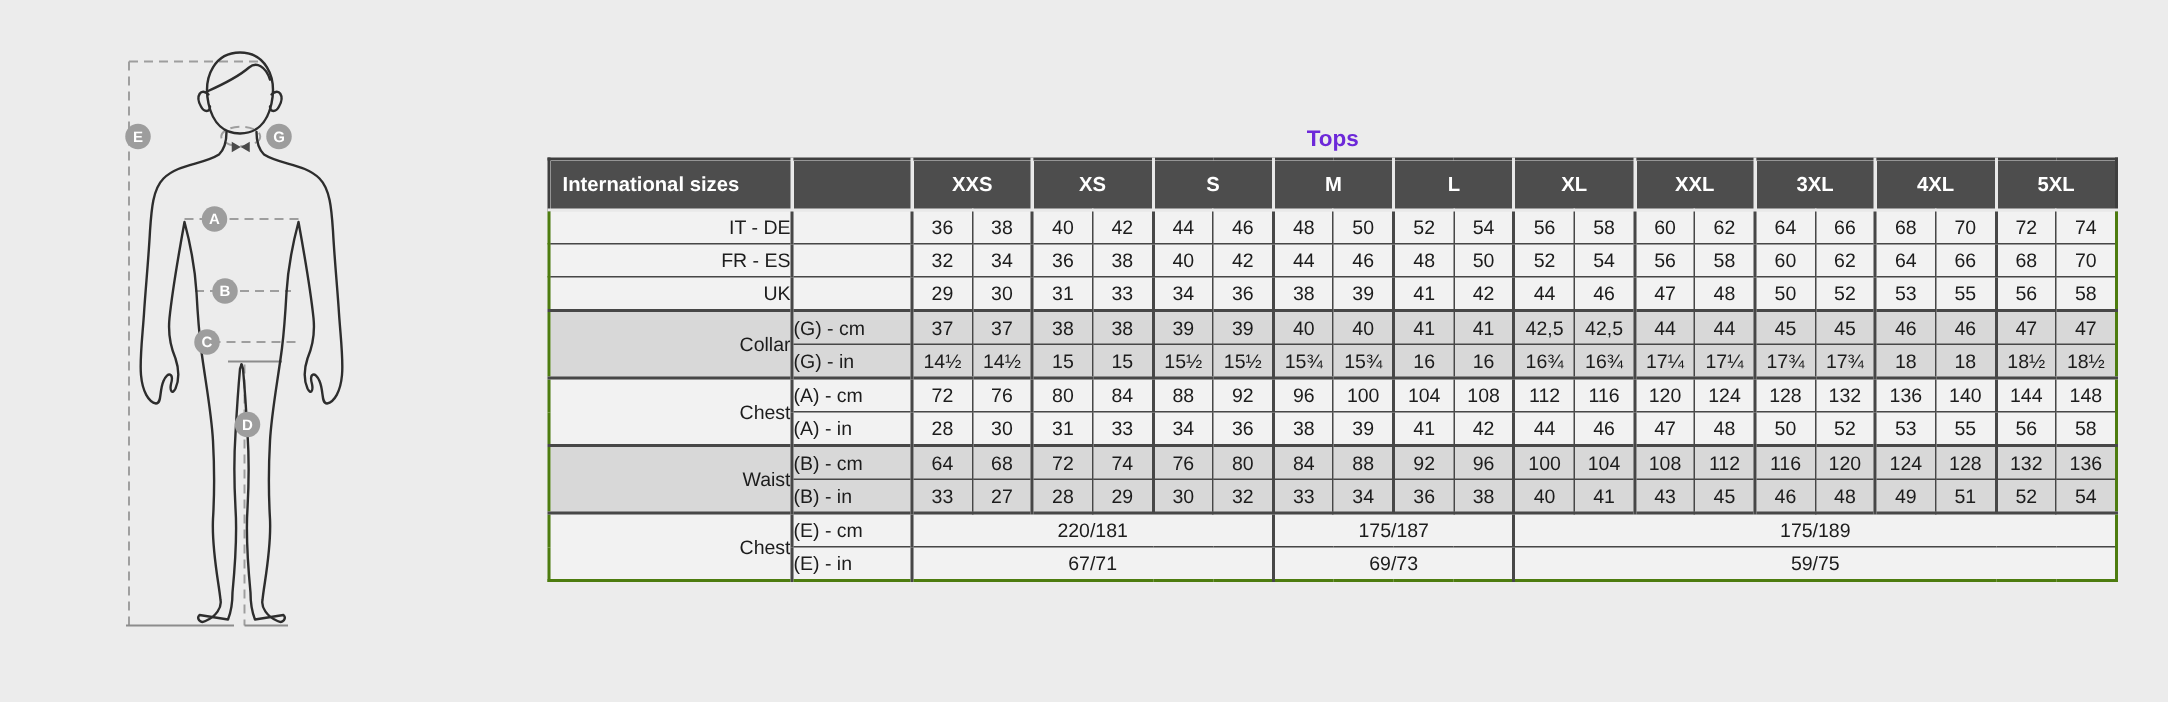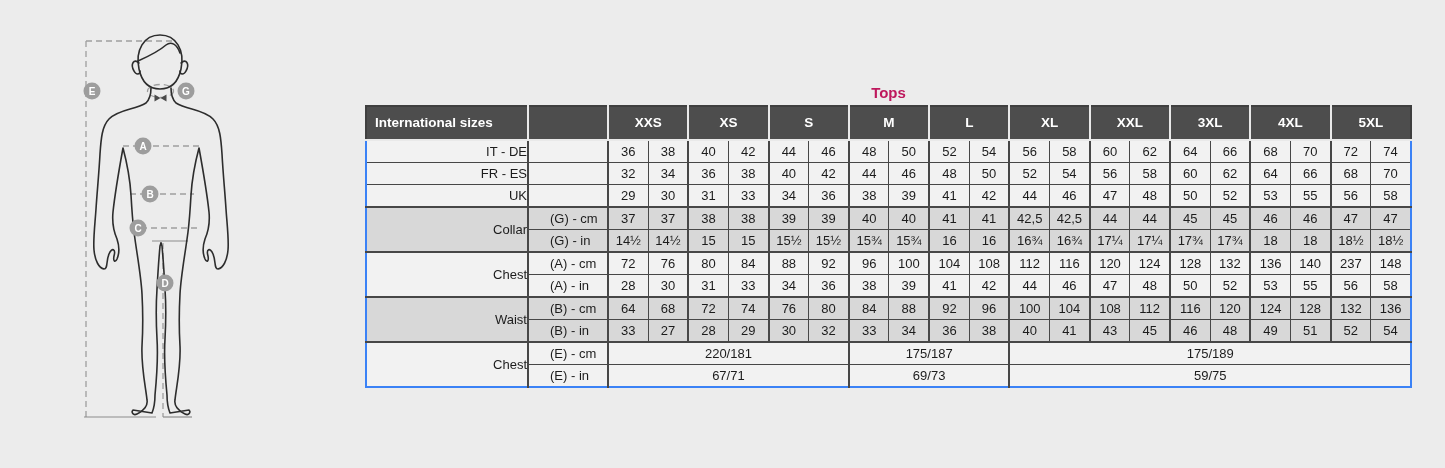--- a/index.html
+++ b/index.html
@@ -6,27 +6,27 @@
   body {
     width:1445px; height:468px;
     background:#ececec;
     font-family:"Liberation Sans", sans-serif;
     position:relative;
     overflow:hidden;
   }
   .diagram { position:absolute; left:0; top:0; }
   .table-wrap { position:absolute; left:365px; top:84px; width:1047px; }
   .chart-title {
-    text-align:center; font-weight:bold; font-size:15px; color:#be185d;
+    text-align:center; font-weight:bold; font-size:15px; color:#6d28d9;
     margin:0 0 3px 0; line-height:18px;
   }
   table.size-table {
     border-collapse:collapse; table-layout:fixed;
     width:1047px;
-    border:2px solid #3b82f6;
+    border:2px solid #4d7c0f;
   }
   col.c-label { width:162px; }
   col.c-sub   { width:80px;  }
   .size-table th, .size-table td {
     border:1px solid #474747;
     font-size:13px; color:#1c1c1c;
     text-align:center; padding:0;
     height:21px; line-height:21px;
     white-space:nowrap; overflow:hidden;
   }
@@ -38,21 +38,21 @@
     border-top:2px solid #3f3f3f;
   }
   .size-table thead th.corner {
     text-align:left; padding-left:8px;
     border-left:2px solid #3f3f3f;
   }
   .size-table thead th.last { border-right:2px solid #3f3f3f;text-align:center; }
   tr.light td { background:#f2f2f2; }
   tr.gray  td { background:#d8d8d8; }
   td.label { text-align:right; padding-left:9px; }
-  td.sub   { text-align:left; padding-left:21px; border-left-width:2px; }
+  td.sub   { text-align:left; padding-left:0; border-left-width:2px; }
   td.g     { border-left-width:2px; }
   tr.block-start td { border-top-width:2px; }
 </style>
 </head>
 <body>
 
 <svg class="diagram" width="330" height="468" viewBox="0 0 330 468">
 
   <g stroke="#9e9e9e" stroke-width="1.3" fill="none" stroke-dasharray="6 4">
     <line x1="86" y1="41" x2="86" y2="417"></line>
@@ -335,21 +335,21 @@
           <td class="g">104</td>
           <td>108</td>
           <td class="g">112</td>
           <td>116</td>
           <td class="g">120</td>
           <td>124</td>
           <td class="g">128</td>
           <td>132</td>
           <td class="g">136</td>
           <td>140</td>
-          <td class="g">237</td>
+          <td class="g">144</td>
           <td>148</td>
         </tr>
         <tr class="light">
           <td class="sub">(A) - in</td>
           <td class="g">28</td>
           <td>30</td>
           <td class="g">31</td>
           <td>33</td>
           <td class="g">34</td>
           <td>36</td>

